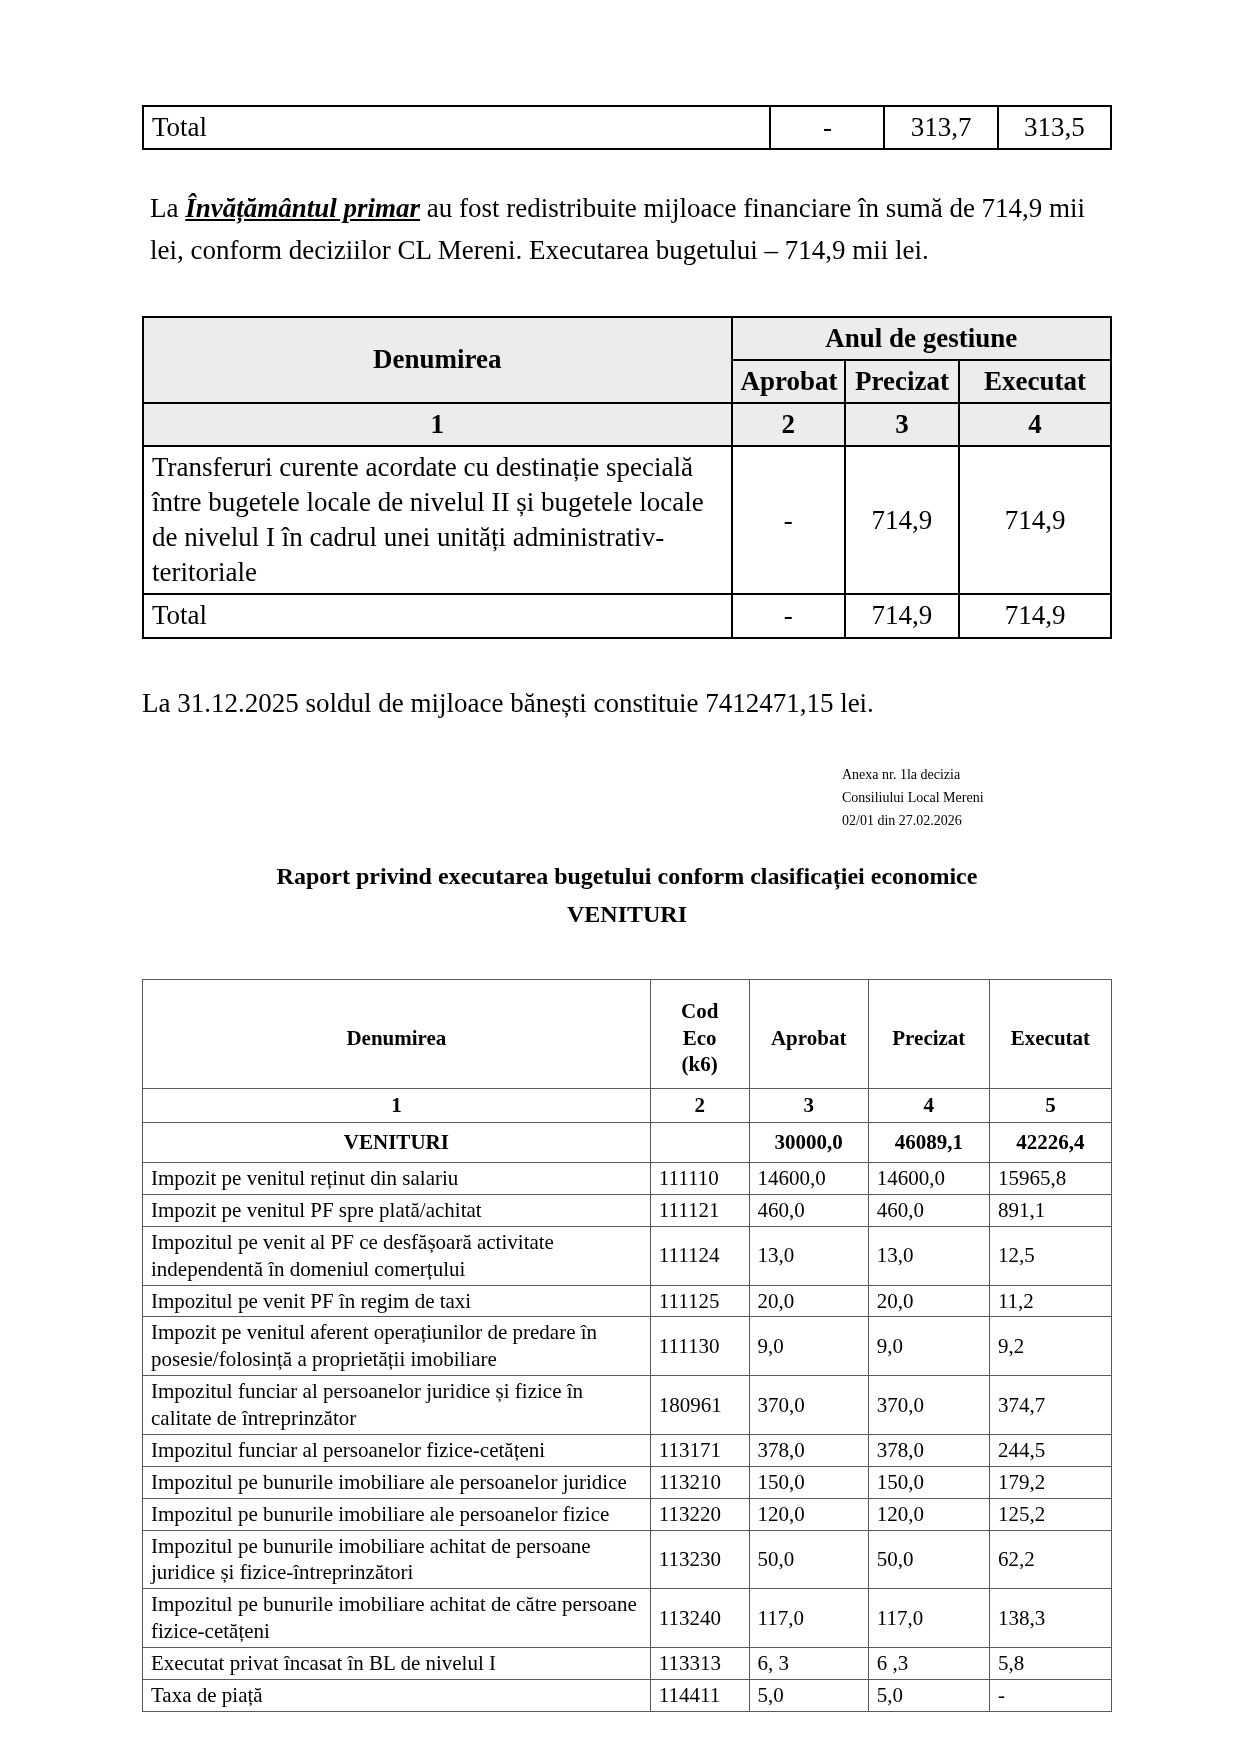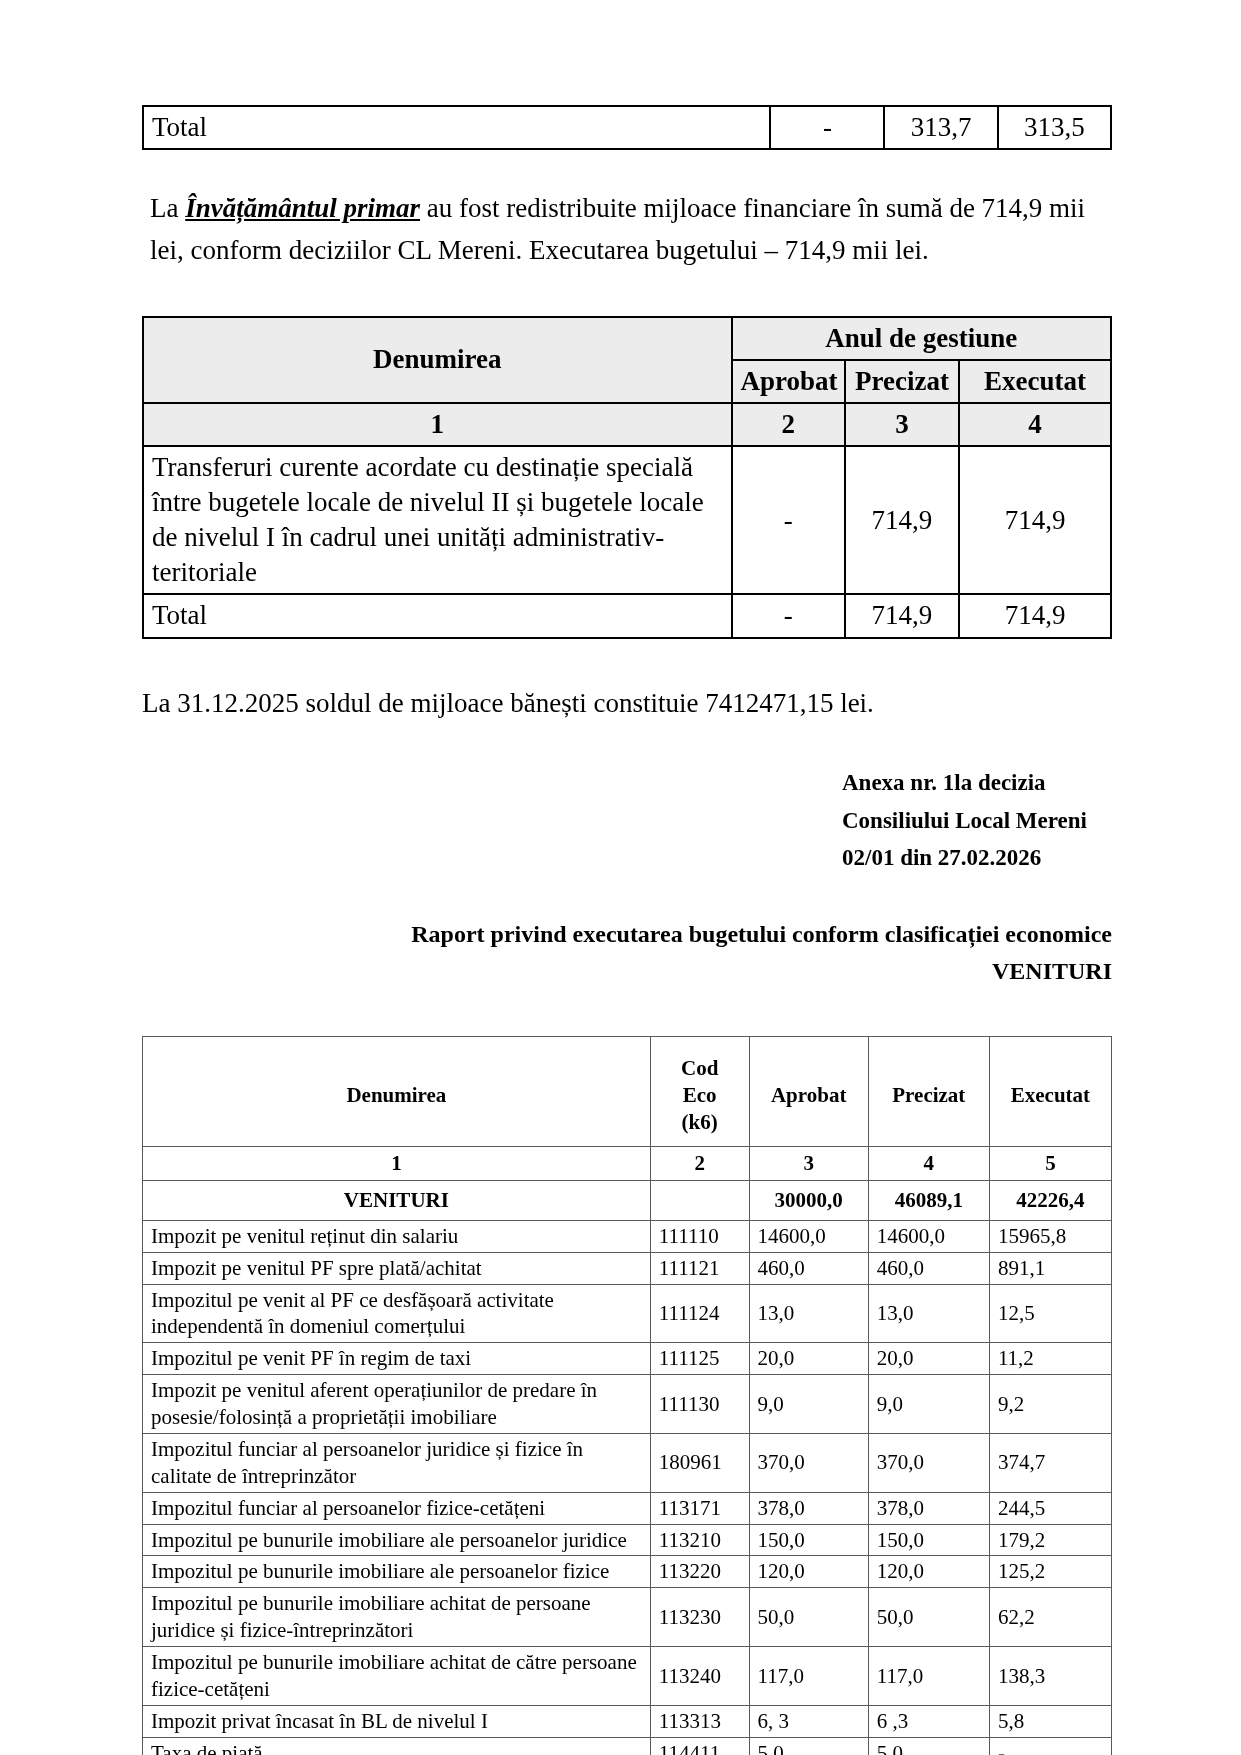--- a/index.html
+++ b/index.html
@@ -47,24 +47,24 @@
     margin: 38px 0 0 8px;
     font-size: 27px;
     line-height: 1.55;
     text-align: left;
   }
   .em-biu { font-weight: bold; font-style: italic; text-decoration: underline; }
 
   .balance { margin: 46px 0 0 0; font-size: 27px; line-height: 1.4; }
 
   
-  .annex { margin: 42px 0 0 700px; font-size: 23px; font-weight: bold; line-height: 1.62; }
-
-  
-  .heading { margin-top: 40px; text-align: right; font-size: 24px; font-weight: bold; line-height: 1.55; }
+  .annex { margin: 42px 0 0 700px; font-size: 14px; font-weight: normal; line-height: 1.62; }
+
+  
+  .heading { margin-top: 26px; text-align: center; font-size: 24px; font-weight: bold; line-height: 1.55; }
 
   
   .rev-table { margin-top: 46px; }
   .rev-table th, .rev-table td {
     border: 1px solid #595959;
     font-size: 21px;
     padding: 2px 8px;
     line-height: 1.28;
     vertical-align: middle;
   }
@@ -264,21 +264,21 @@
         <td class="val">62,2</td>
       </tr>
       <tr>
         <td class="name">Impozitul pe bunurile imobiliare achitat de către persoane fizice-cetățeni</td>
         <td class="val">113240</td>
         <td class="val">117,0</td>
         <td class="val">117,0</td>
         <td class="val">138,3</td>
       </tr>
       <tr>
-        <td class="name">Impozit privat încasat în BL de nivelul I</td>
+        <td class="name">Executat privat încasat în BL de nivelul I</td>
         <td class="val">113313</td>
         <td class="val">6, 3</td>
         <td class="val">6 ,3</td>
         <td class="val">5,8</td>
       </tr>
       <tr>
         <td class="name">Taxa de piață</td>
         <td class="val">114411</td>
         <td class="val">5,0</td>
         <td class="val">5,0</td>

